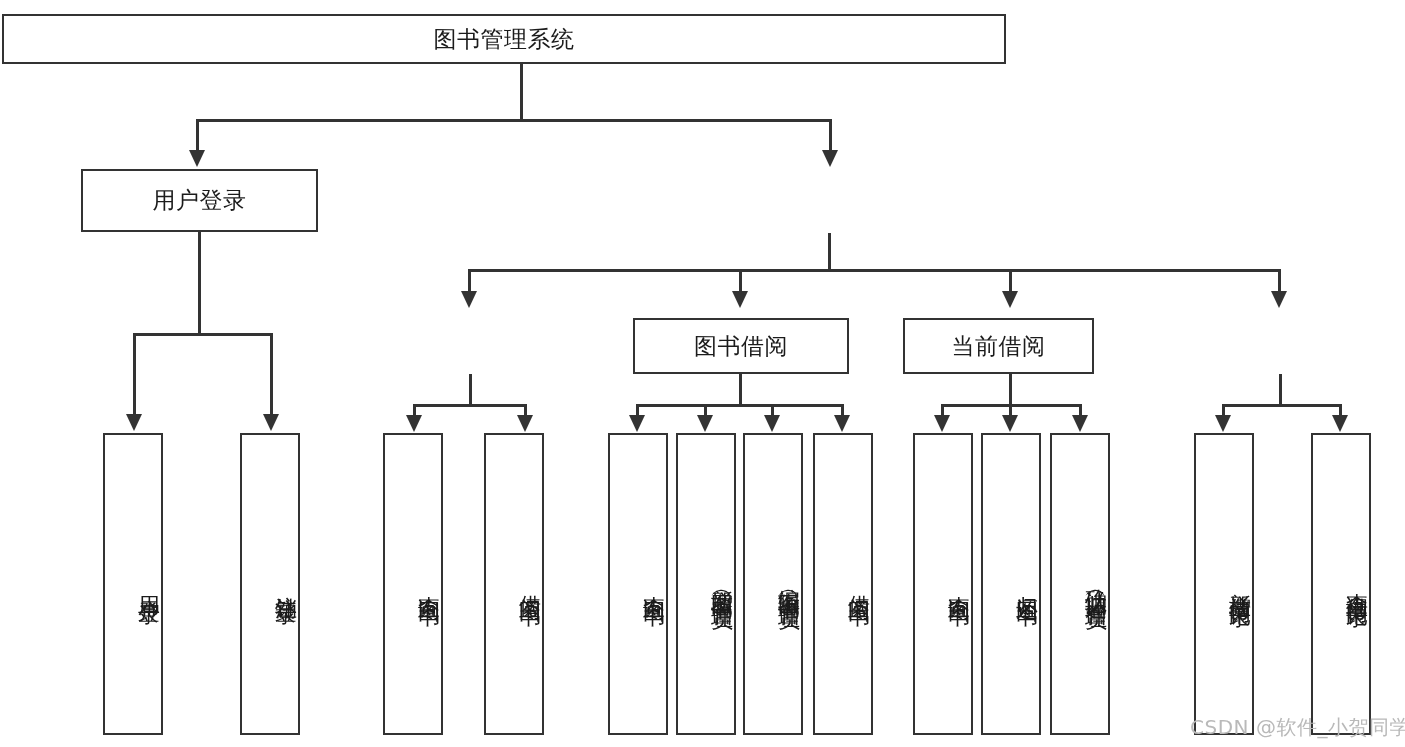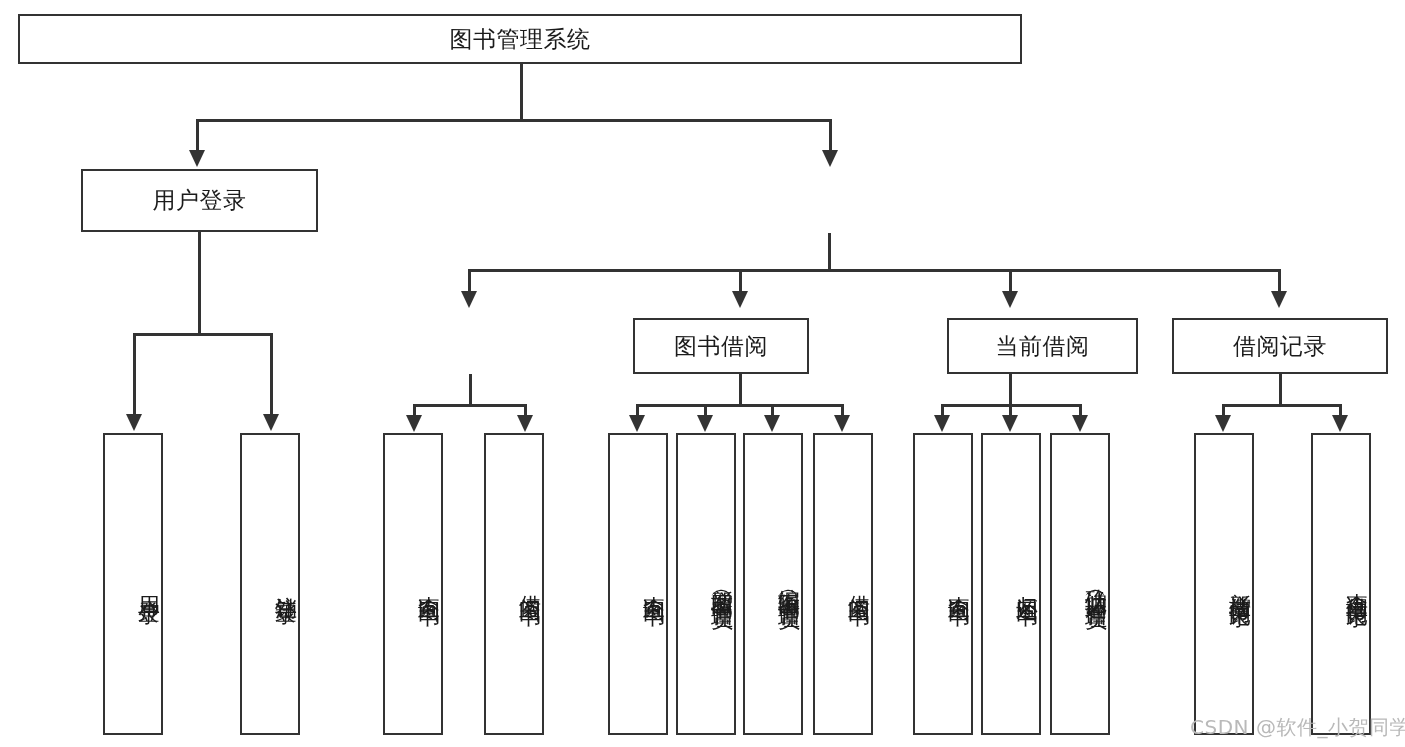--- a/index.html
+++ b/index.html
@@ -81,21 +81,21 @@
     white-space: nowrap;
     z-index: 5;
     letter-spacing: 0.5px;
   }
 </style>
 </head>
 <body>
 
 <div id="canvas">
 
-  <div class="node root horiz" style="left:18px; top:14px; width:1004px; height:50px;">
+  <div class="node root horiz" style="left:2px; top:14px; width:1004px; height:50px;">
     <span>图书管理系统</span>
   </div>
 
   <div class="vline" style="left:520px; top:64px; height:56px;"></div>
 
   <div class="hline" style="left:196px; top:119px; width:635px;"></div>
 
   <div class="vline" style="left:196px; top:119px; height:34px;"></div>
   <div class="arrow" style="left:189px; top:150px;"></div>
 
@@ -118,28 +118,25 @@
   <div class="hline" style="left:468px; top:269px; width:812px;"></div>
   <div class="vline" style="left:468px; top:269px; height:23px;"></div>
   <div class="arrow" style="left:461px; top:291px;"></div>
   <div class="vline" style="left:739px; top:269px; height:23px;"></div>
   <div class="arrow" style="left:732px; top:291px;"></div>
   <div class="vline" style="left:1009px; top:269px; height:23px;"></div>
   <div class="arrow" style="left:1002px; top:291px;"></div>
   <div class="vline" style="left:1278px; top:269px; height:23px;"></div>
   <div class="arrow" style="left:1271px; top:291px;"></div>
 
-  <div class="node horiz" style="left:633px; top:318px; width:176px; height:56px;">
+  <div class="node horiz" style="left:633px; top:318px; width:216px; height:56px;">
     <span>图书借阅</span>
   </div>
-  <div class="node horiz" style="left:947px; top:318px; width:191px; height:56px;">
+  <div class="node horiz" style="left:903px; top:318px; width:191px; height:56px;">
     <span>当前借阅</span>
-  </div>
-  <div class="node horiz" style="left:1172px; top:318px; width:216px; height:56px;">
-    <span>借阅记录</span>
   </div>
 
   <div class="vline" style="left:469px; top:374px; height:32px;"></div>
   <div class="hline" style="left:413px; top:404px; width:113px;"></div>
   <div class="vline" style="left:413px; top:404px; height:13px;"></div>
   <div class="arrow" style="left:406px; top:415px;"></div>
   <div class="vline" style="left:524px; top:404px; height:13px;"></div>
   <div class="arrow" style="left:517px; top:415px;"></div>
 
   <div class="vline" style="left:739px; top:374px; height:32px;"></div>

